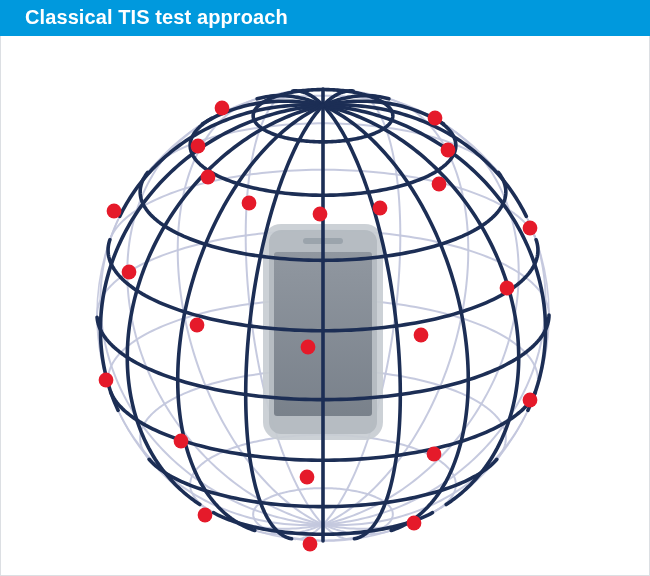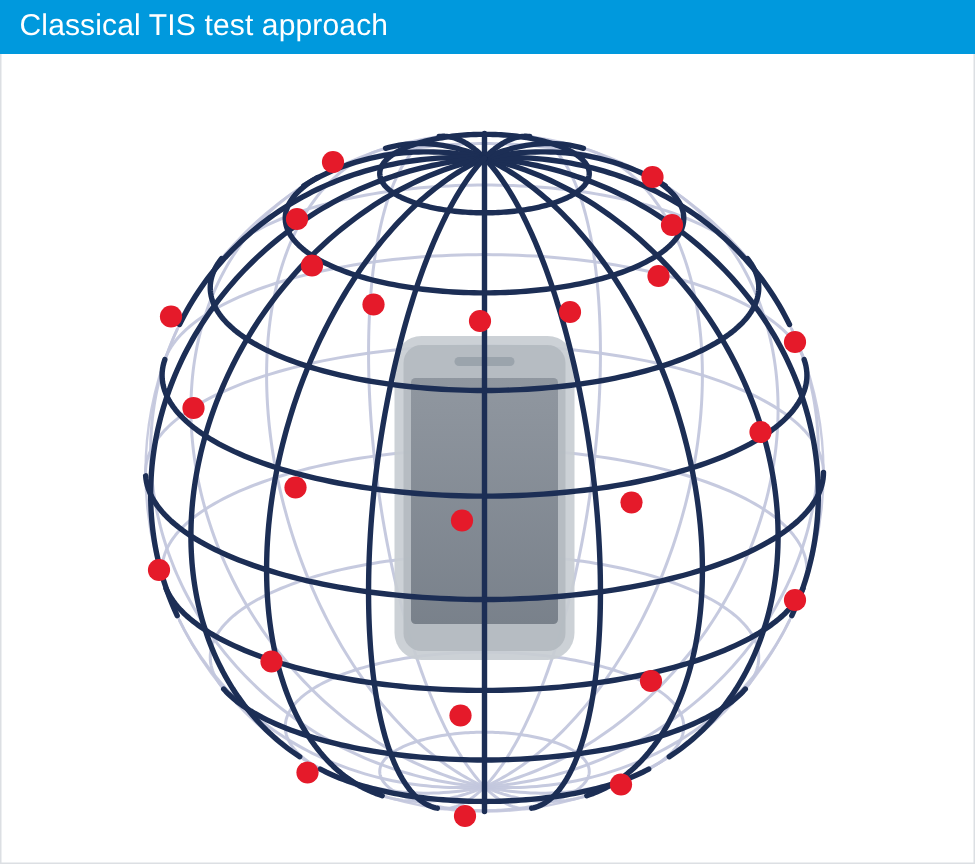--- a/index.html
+++ b/index.html
@@ -28,28 +28,28 @@
     position: absolute;
     left: 0;
     top: 0;
     width: 650px;
     height: 36px;
     background: #0099dd;
     box-sizing: border-box;
   }
   .header-title {
     position: absolute;
-    left: 13px;
+    left: 25px;
     top: 0;
     height: 48px;
     line-height: 35px;
     color: #ffffff;
     font-family: "Liberation Sans", sans-serif;
     font-size: 20px;
-    font-weight: normal;
+    font-weight: bold;
     letter-spacing: 0.1px;
     white-space: nowrap;
   }
 
   
   .content-panel {
     position: absolute;
     left: 0;
     top: 36px;
     width: 650px;

